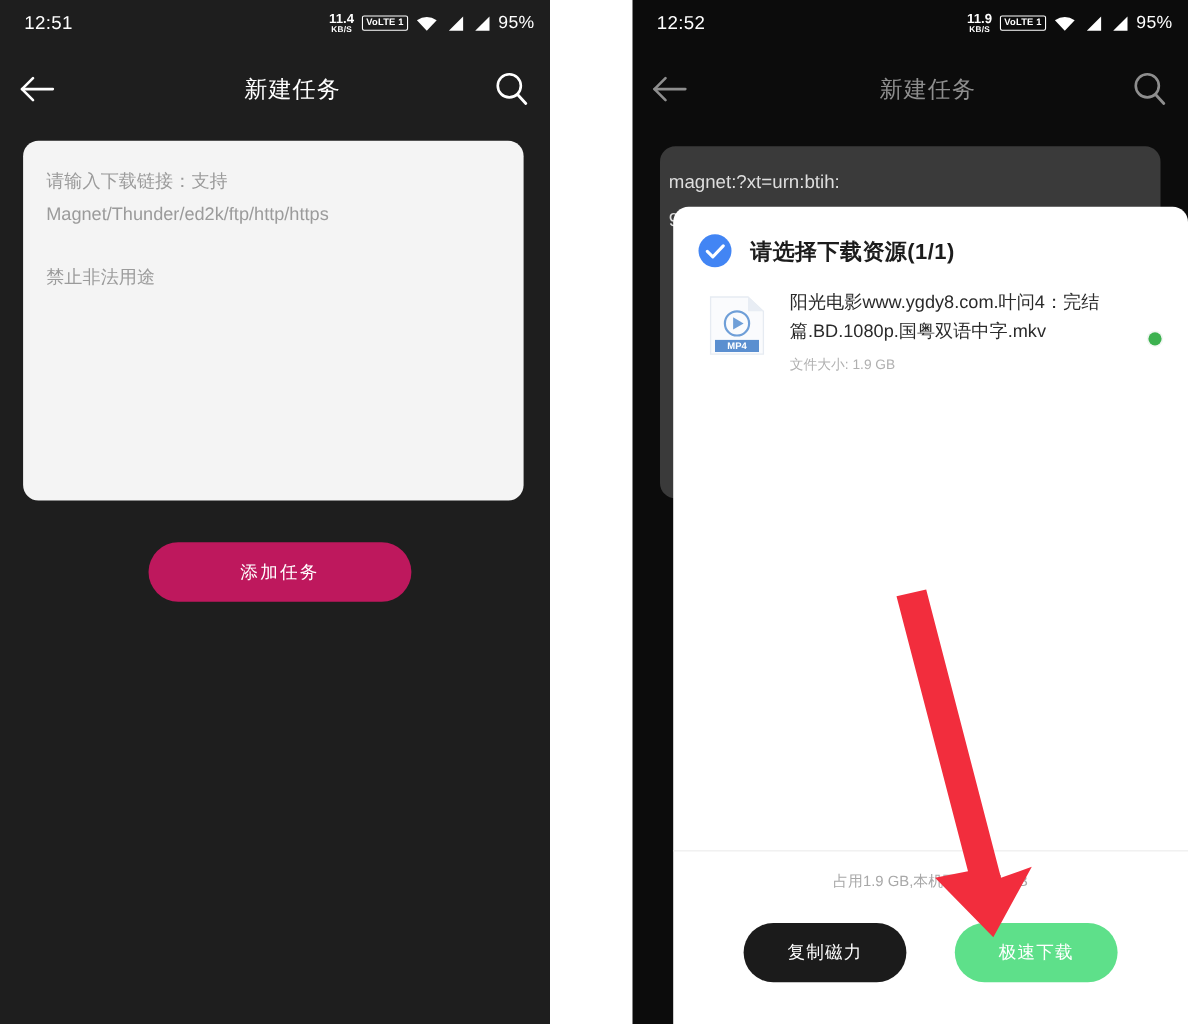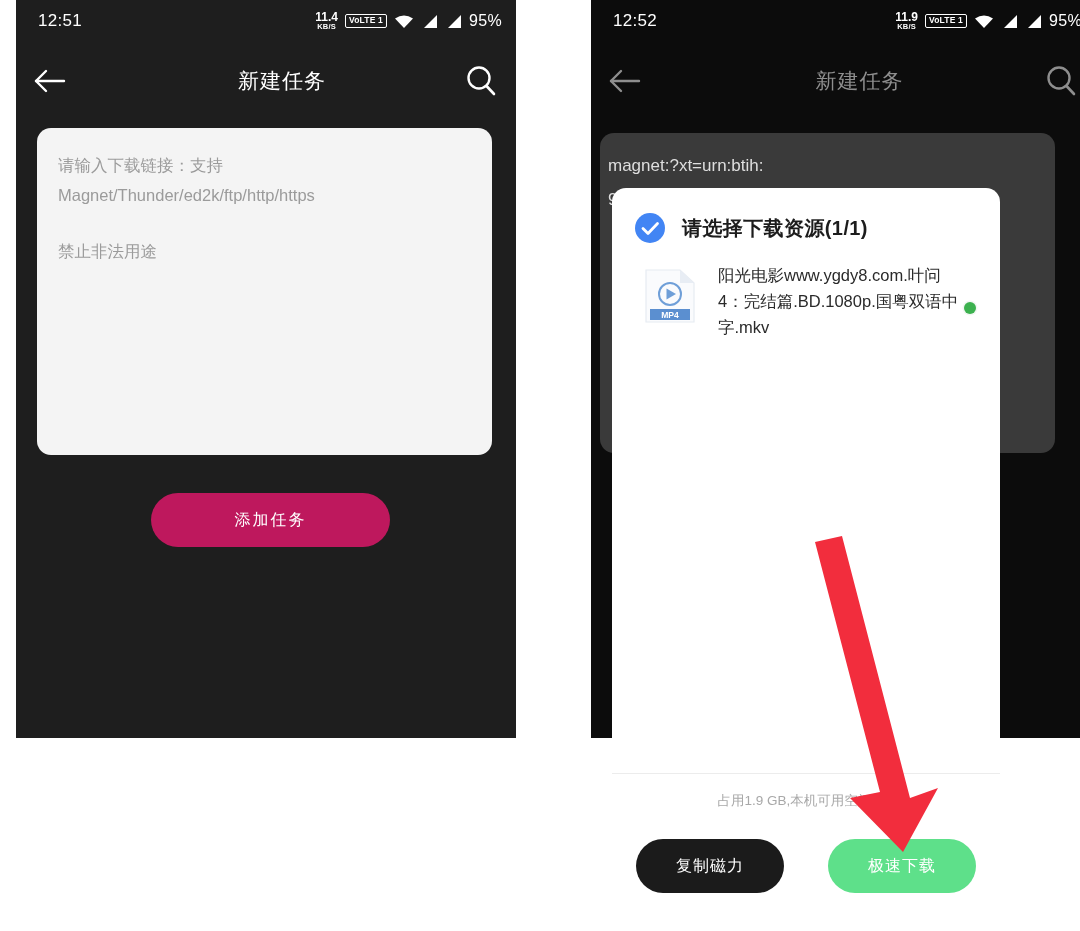--- a/index.html
+++ b/index.html
@@ -5,21 +5,21 @@
   * { box-sizing: border-box; margin: 0; padding: 0; }
   html, body {
     width: 1080px; height: 931px;
     background: #ffffff;
     font-family: "Liberation Sans", "DejaVu Sans", sans-serif;
     overflow: hidden;
   }
   .stage { position: relative; width: 1080px; height: 931px; background: #ffffff; }
 
   
-  .panel { position: absolute; top: 0; height: 738px; overflow: hidden; margin-left: 16px; }
+  .panel { position: absolute; top: 0; height: 931px; overflow: hidden; }
   .panel-left  { left: 0;   width: 500px; background: #1e1e1e; }
   .panel-right { left: 575px; width: 505px; background: #0c0c0c; }
 
   
   .statusbar {
     position: absolute; top: 0; left: 0; right: 0; height: 42px;
     display: flex; align-items: center; color: #ffffff;
   }
   .status-time { font-size: 17px; letter-spacing: .3px; }
   .status-right { margin-left: auto; display: flex; align-items: center; gap: 7px; }
@@ -80,21 +80,21 @@
     word-break: break-all;
   }
   .magnet-text .caret {
     display: inline-block; width: 2px; height: 19px;
     background: #2e8b6f; vertical-align: -3px;
   }
 
   
   .sheet {
     position: absolute; left: 612px; top: 188px;
-    width: 388px; height: 743px;
+    width: 468px; height: 743px;
     background: #ffffff; border-radius: 14px 14px 0 0;
     overflow: hidden;
   }
   .sheet-head { display: flex; align-items: center; padding: 24px 22px 0 22px; }
   .check-ic { width: 32px; height: 32px; flex: 0 0 32px; }
   .sheet-title {
     margin-left: 16px; color: #1c1c1c;
     font-size: 20px; font-weight: bold; letter-spacing: .4px;
   }
 
@@ -242,20 +242,21 @@
       <svg class="file-ic" viewBox="0 0 52 56">
         <path d="M2 2 H36 L50 15 V54 H2 Z" fill="#fafbfd" stroke="#e6ebf2" stroke-width="1.2"></path>
         <path d="M36 2 L50 15 H36 Z" fill="#e8edf4"></path>
         <circle cx="26" cy="26" r="11" fill="none" stroke="#6f9fd8" stroke-width="2"></circle>
         <path d="M22.5 20.5 L32 26 L22.5 31.5 Z" fill="#6f9fd8"></path>
         <rect x="6" y="41" width="40" height="11" fill="#5b8fd0"></rect>
         <text x="26" y="49.6" font-family="Liberation Sans, sans-serif" font-size="8.6" font-weight="bold" fill="#ffffff" text-anchor="middle">MP4</text>
       </svg>
       <div class="res-info">
         <div class="res-name">阳光电影www.ygdy8.com.叶问4：完结篇.BD.1080p.国粤双语中字.mkv</div>
+        <div class="res-size">文件大小: 1.9 GB</div>
       </div>
       <svg class="res-dot" viewBox="0 0 16 16">
         <circle cx="8" cy="8" r="7.5" fill="#f2f7f3"></circle>
         <circle cx="8" cy="8" r="6" fill="#3cb14f"></circle>
       </svg>
     </div>
 
     <div class="sheet-foot">
       <div class="space-note">占用1.9 GB,本机可用空间        GB</div>
       <div class="foot-btns">

